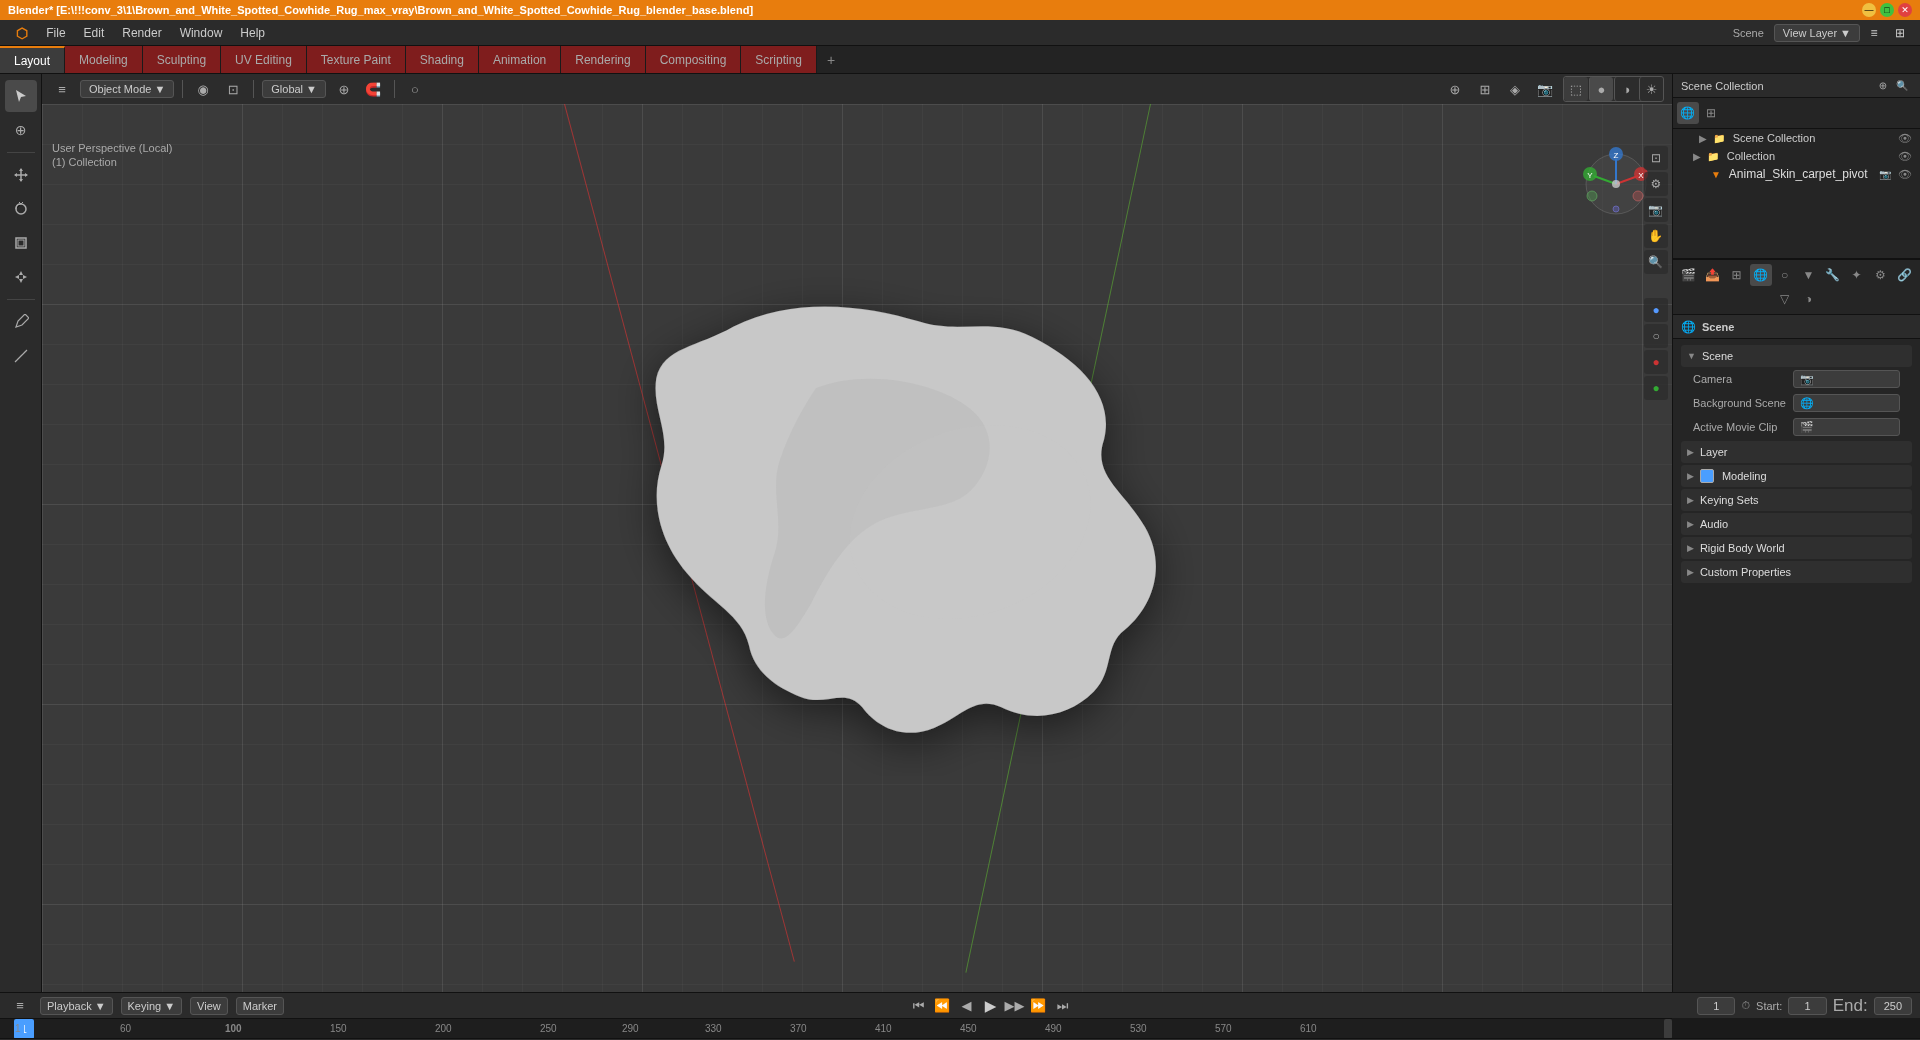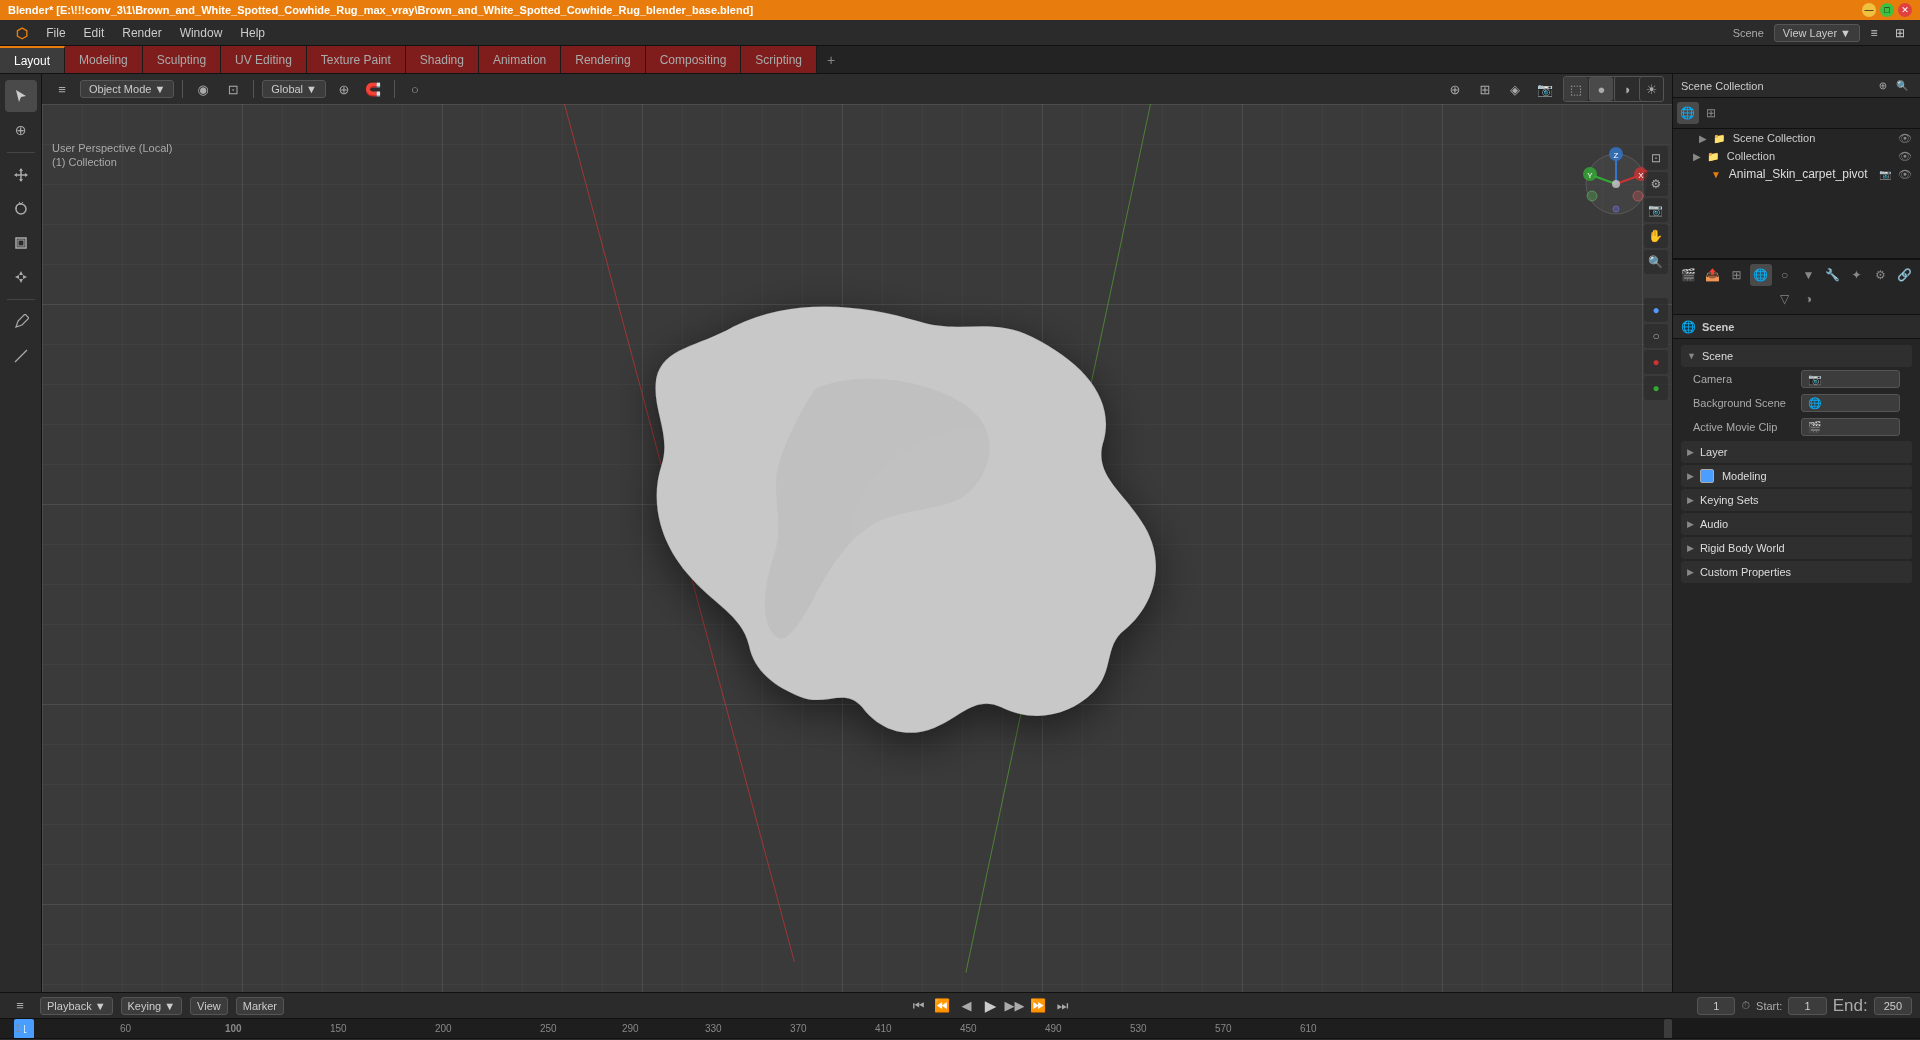--- a/index.html
+++ b/index.html
@@ -387,21 +387,20 @@
       color: #ddd;
       gap: 6px;
     }
     .section-arrow { color: #888; font-size: 9px; }
 
     .sub-row {
       padding: 3px 12px;
       display: flex;
       align-items: center;
       font-size: 11px;
-      gap: 8px;
     }
     .sub-label { color: #aaa; flex: 0 0 100px; }
     .sub-value {
       flex: 1;
       background: #3c3c3c;
       border: 1px solid #555;
       border-radius: 3px;
       padding: 1px 6px;
       color: #ccc;
       font-size: 11px;

